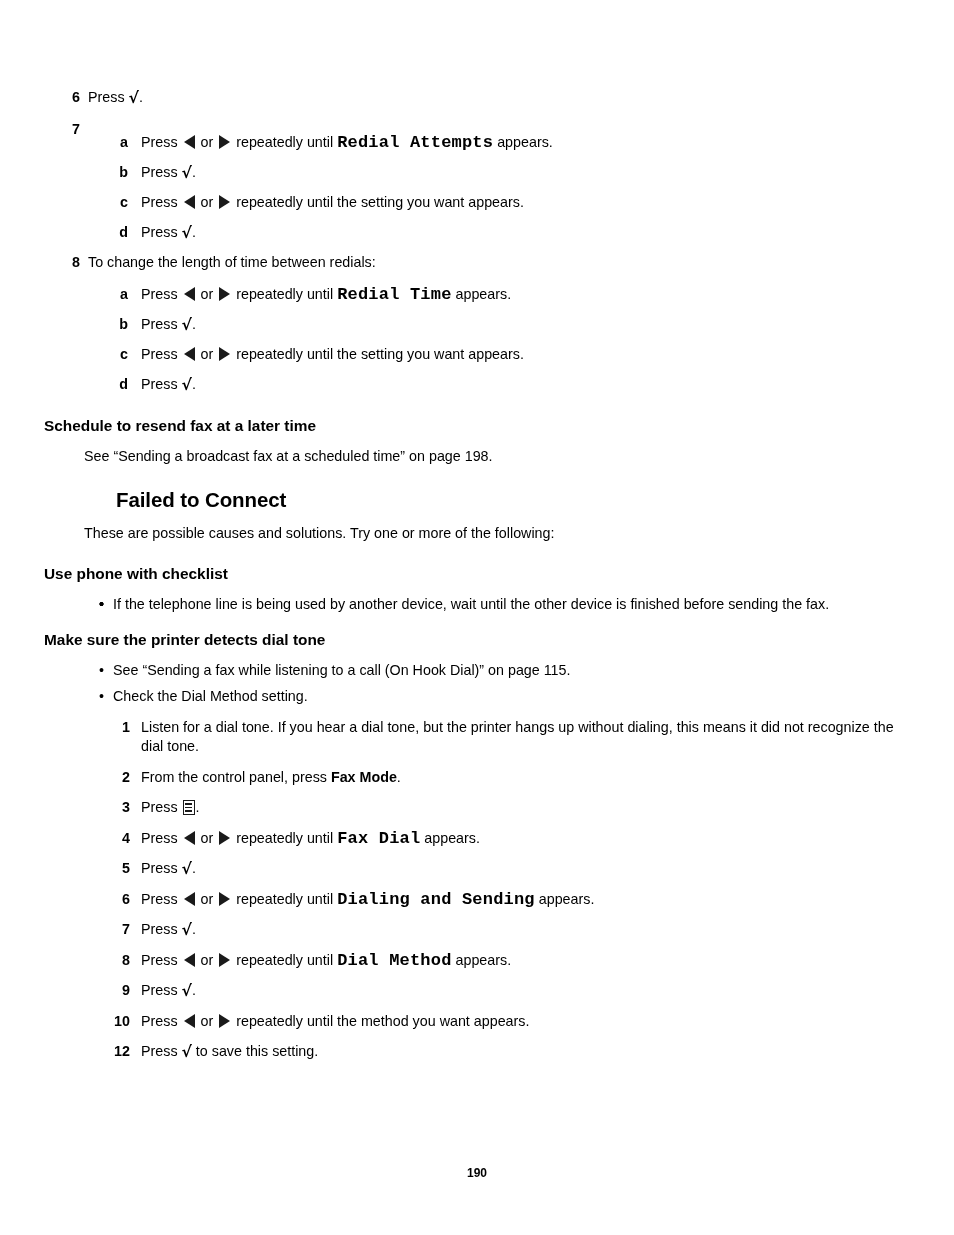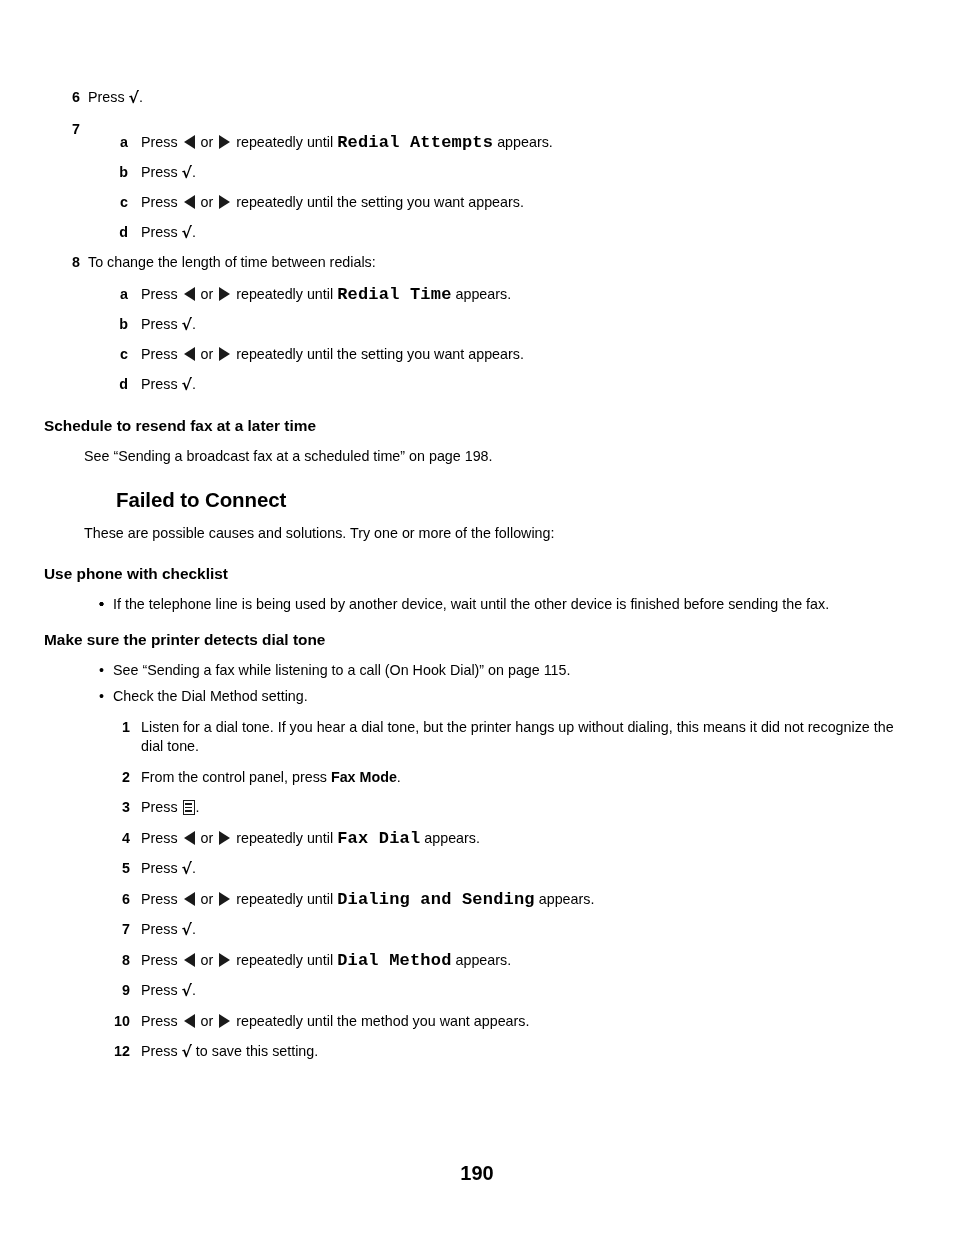--- a/index.html
+++ b/index.html
@@ -186,21 +186,21 @@
   .glyph-menu i:nth-child(2) { top: 5.6px; }
   .glyph-menu i:nth-child(3) { top: 9.0px; }
 
   
   .footer-page-number {
     position: absolute;
     left: 0;
     right: 0;
     top: 1163px;
     text-align: center;
-    font-size: 20px;
+    font-size: 12px;
     font-weight: bold;
     line-height: 20px;
   }
 
   
   #top-steps { padding-top: 88px; }
   .gap-after-steps { height: 11px; }
   .sec-gap { height: 8px; }
 </style>
 </head>

